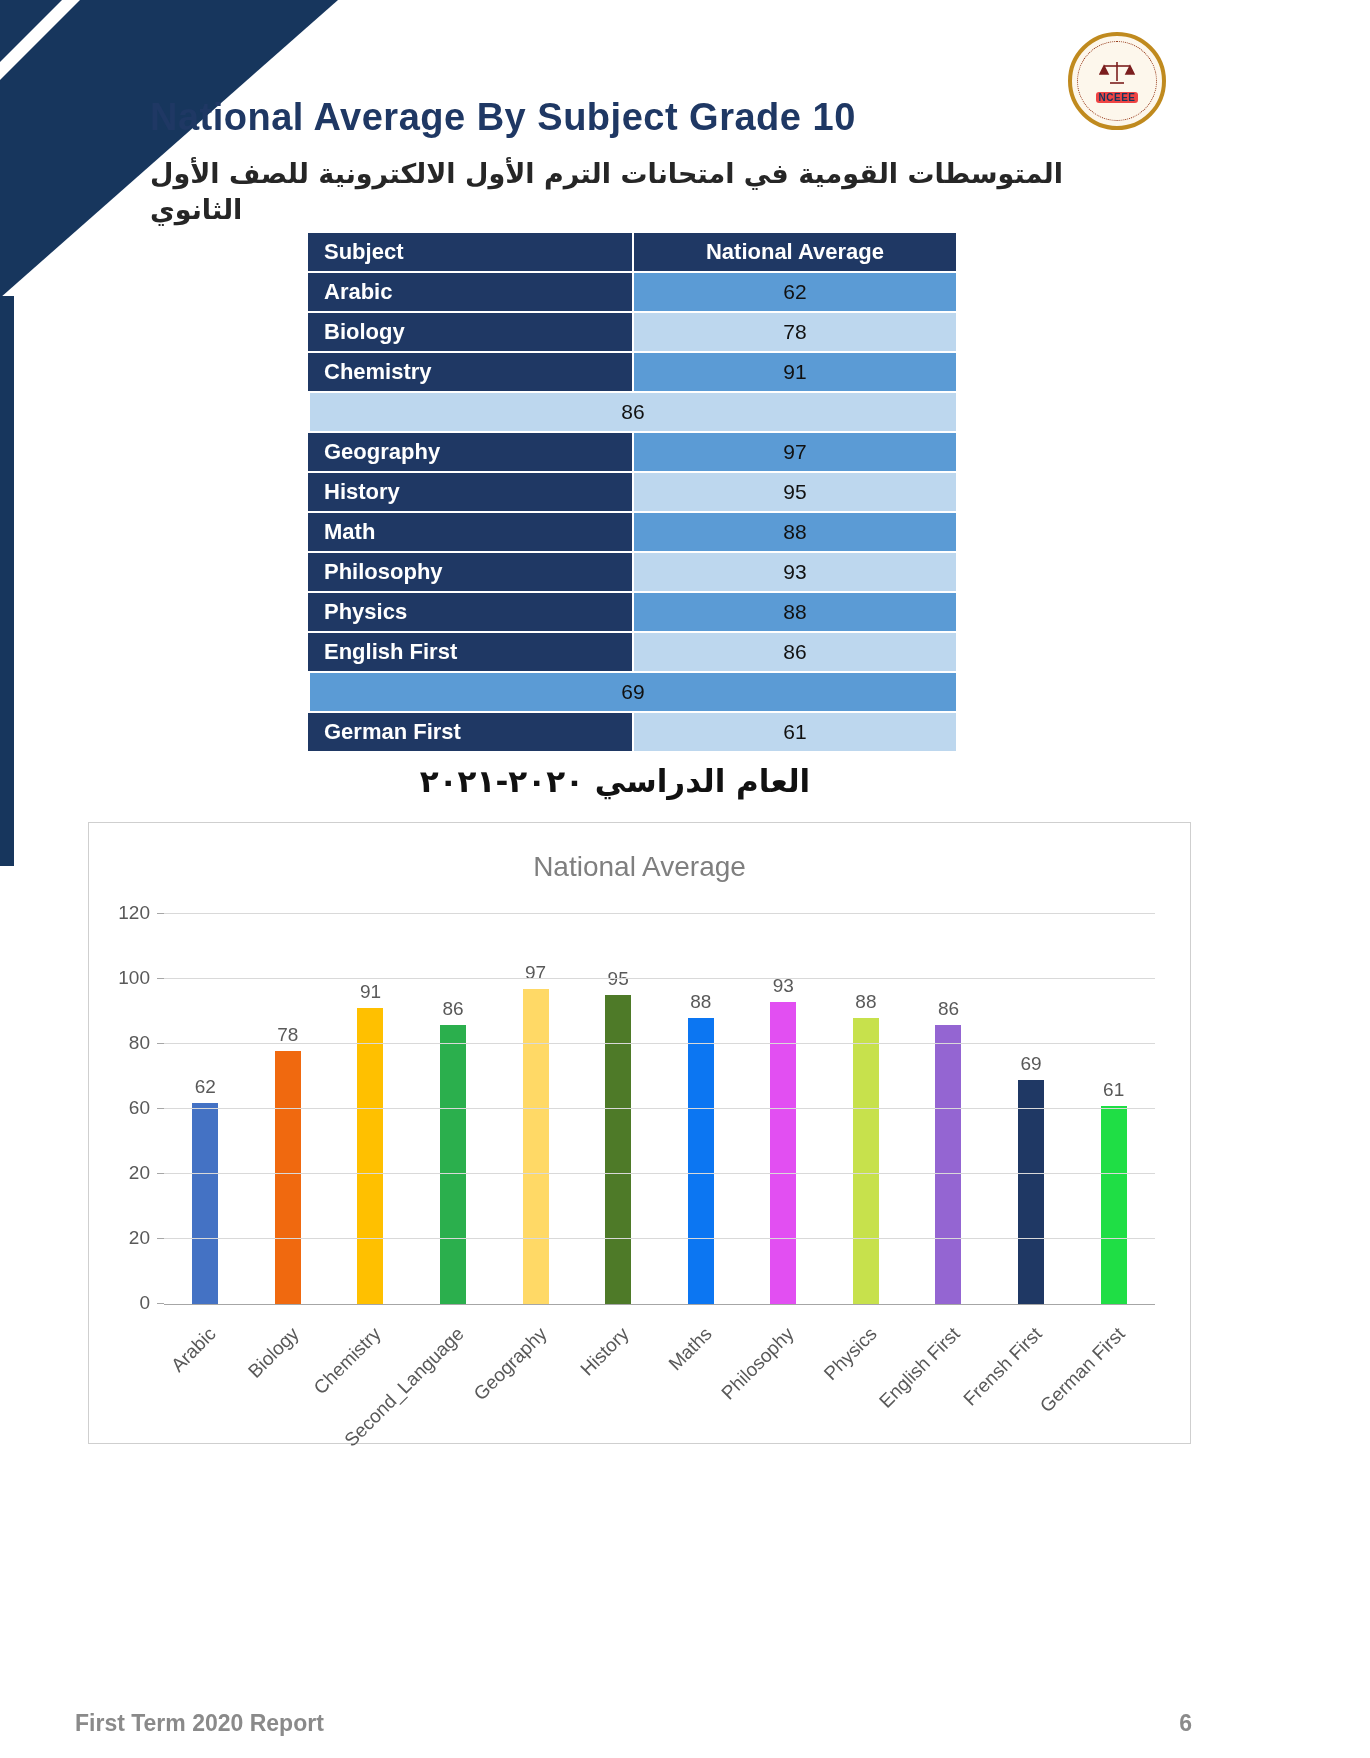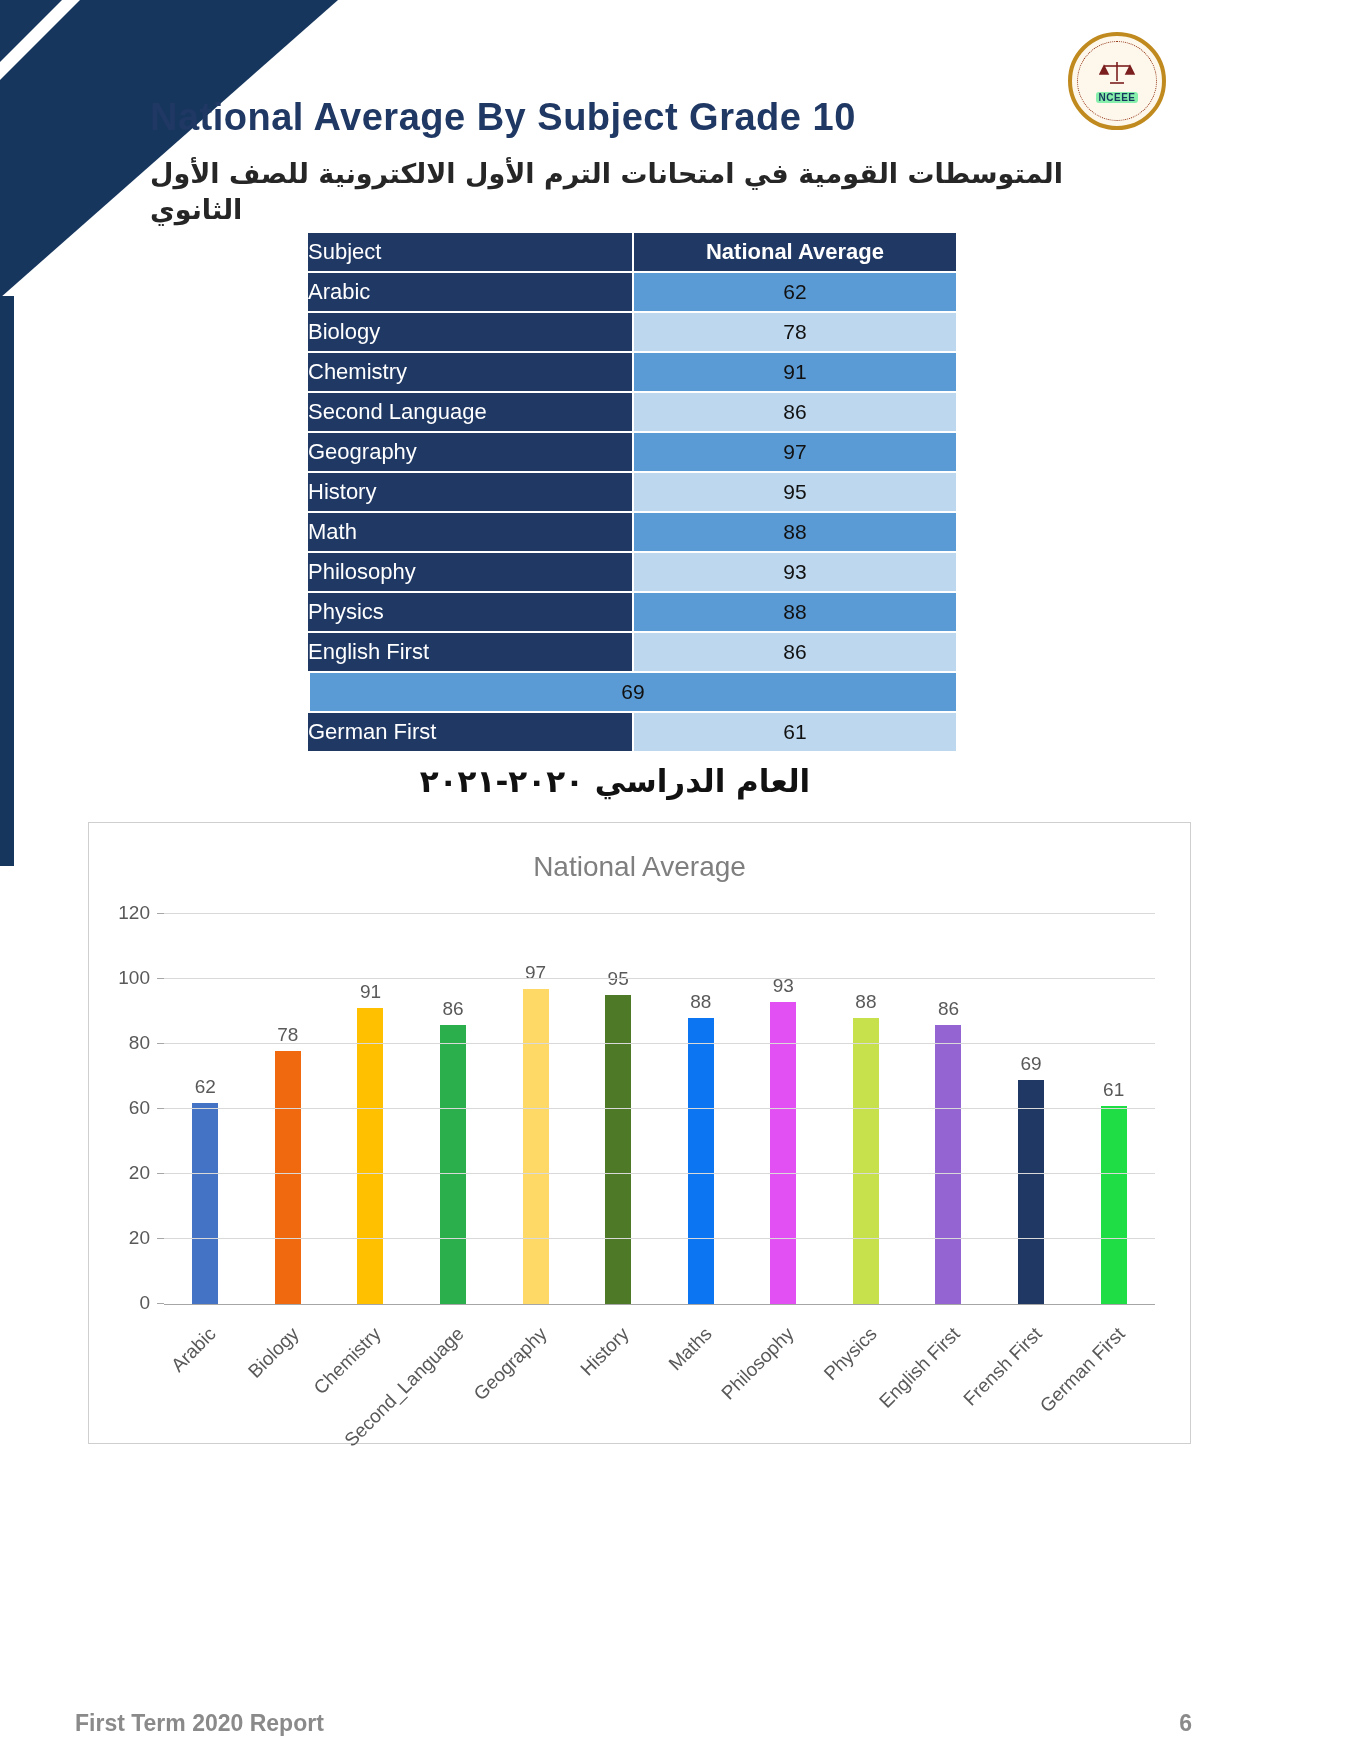--- a/index.html
+++ b/index.html
@@ -31,42 +31,42 @@
     border-radius:50%; border:4px solid #C08A1E; background:#FDF7EC;
   }
   .logo-inner {
     position:absolute; inset:5px; border-radius:50%;
     border:1px dotted #8B2500;
     display:flex; flex-direction:column; align-items:center; justify-content:center;
     gap:2px;
   }
   .logo-label {
     font-size:10px; font-weight:bold; color:#17365D; letter-spacing:0.5px;
-    background:#86efac; padding:0 3px; border-radius:3px;
+    background:#ef4444; padding:0 3px; border-radius:3px;
   }
 
   
   .page-title {
     position:absolute; top:96px; left:150px; width:1000px;
     text-align:left; font-size:38px; font-weight:bold; color:#1F3864;
     letter-spacing:0.5px;
   }
   .page-subtitle {
     position:absolute; top:156px; left:150px; width:930px;
     direction:rtl; text-align:left;
     font-family:"DejaVu Sans", sans-serif;
     font-size:27px; font-weight:bold; color:#262626; line-height:1.35;
   }
 
   
   .subject-table { position:absolute; left:308px; top:233px; width:648px; }
   .tbl-row { display:flex; height:38px; margin-bottom:2px; }
   .cell-subject {
-    width:324px; background:#1F3864; color:#ffffff; font-weight:normal;
-    font-size:22px; display:flex; align-items:center; padding-left:0;
+    width:324px; background:#1F3864; color:#ffffff; font-weight:bold;
+    font-size:22px; display:flex; align-items:center; padding-left:16px;
   }
   .cell-value {
     flex:1; margin-left:2px; display:flex; align-items:center; justify-content:center;
     font-size:21px; color:#111;
   }
   .cell-value.mid   { background:#5B9BD5; }
   .cell-value.light { background:#BDD7EE; }
   .tbl-header .cell-value { background:#1F3864; color:#ffffff; font-weight:bold; font-size:22px; }
 
   
@@ -166,21 +166,20 @@
       </div>
       <div class="tbl-row">
         <div class="cell-subject">Biology</div>
         <div class="cell-value light">78</div>
       </div>
       <div class="tbl-row">
         <div class="cell-subject">Chemistry</div>
         <div class="cell-value mid">91</div>
       </div>
       <div class="tbl-row">
-        <div class="cell-subject">Second Language</div>
         <div class="cell-value light">86</div>
       </div>
       <div class="tbl-row">
         <div class="cell-subject">Geography</div>
         <div class="cell-value mid">97</div>
       </div>
       <div class="tbl-row">
         <div class="cell-subject">History</div>
         <div class="cell-value light">95</div>
       </div>

